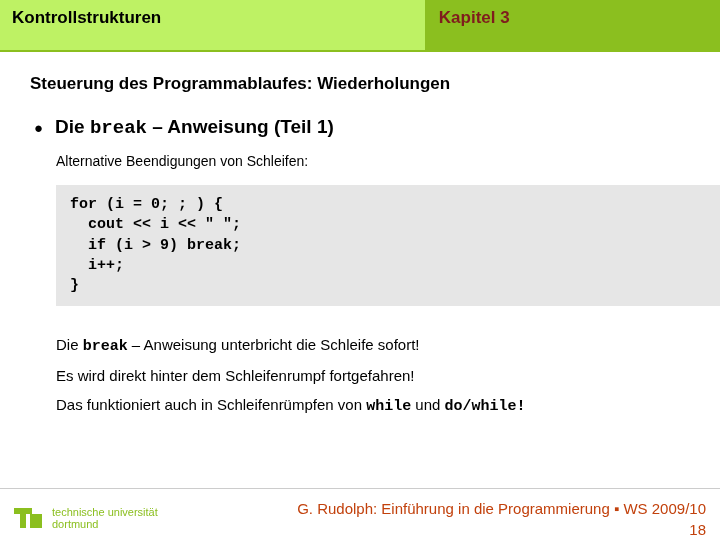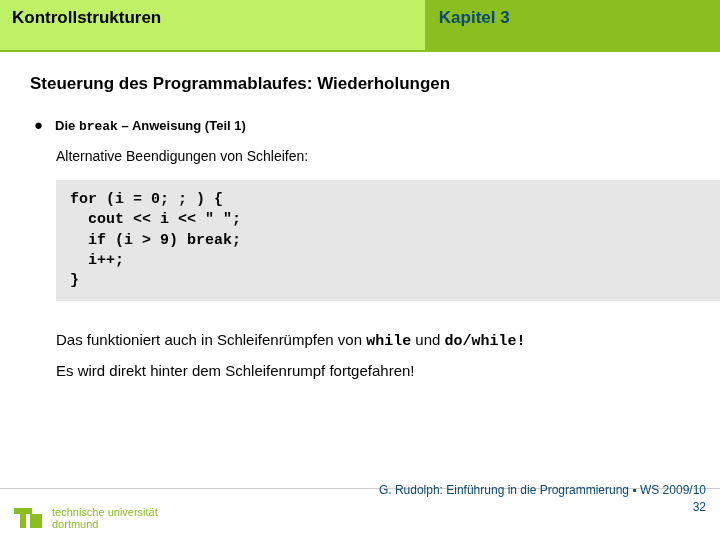--- a/index.html
+++ b/index.html
@@ -19,21 +19,21 @@
     background: #bef264;
     color: #000;
     font-size: 17px;
     font-weight: bold;
     padding: 8px 10px 8px 12px;
     flex: 0 0 59%;
     border-bottom: 2px solid #8bbf1f;
   }
   .header-right {
     background: #8bbf1f;
-    color: #0c4a6e;
+    color: #7f1d1d;
     font-size: 17px;
     font-weight: bold;
     padding: 8px 10px 24px 14px;
     flex: 1;
   }
   .content {
     padding: 22px 18px 0 30px;
   }
   .subtitle {
     font-size: 17px;
@@ -44,21 +44,21 @@
     display: flex;
     align-items: baseline;
     margin-bottom: 14px;
     padding-left: 4px;
   }
   .bullet-dot {
     font-size: 15px;
     margin-right: 12px;
   }
   .bullet-text {
-    font-size: 13px;
+    font-size: 19px;
     font-weight: bold;
   }
   .mono { font-family: "Courier New", monospace; font-weight: bold; }
   .alt-line {
     font-size: 14px;
     margin: 0 0 16px 26px;
   }
   .code-box {
     background: #e6e6e6;
     margin: 0 0 0 26px;
@@ -96,23 +96,23 @@
   .tu-mark {
     width: 32px;
     height: 32px;
     margin-right: 8px;
     position: relative;
   }
   .tu-mark svg { width: 32px; height: 32px; }
   .footer-text {
     position: absolute;
     right: 14px;
-    bottom: 24px;
-    font-size: 12px;
-    color: #0c4a6e;
+    bottom: 0;
+    font-size: 15px;
+    color: #c2410c;
     text-align: right;
     line-height: 1.4;
   }
   .slide-num {
     display: block;
     text-align: right;
   }
 </style>
 </head>
 <body>
@@ -135,38 +135,41 @@
   <div class="alt-line">Alternative Beendigungen von Schleifen:</div>
 
   <div class="code-box">for (i = 0; ; ) {
   cout &lt;&lt; i &lt;&lt; " ";
   if (i &gt; 9) break;
   i++;
 }</div>
 
   <div class="paras">
     <p>
+      <span>Die </span><span class="mono">break</span><span> – Anweisung unterbricht die Schleife sofort!</span>
+    </p>
+    <p>Es wird direkt hinter dem Schleifenrumpf fortgefahren!</p>
+    <p>
       <span>Das funktioniert auch in Schleifenrümpfen von </span><span class="mono">while</span><span> und </span><span class="mono">do/while!</span>
     </p>
-    <p>Es wird direkt hinter dem Schleifenrumpf fortgefahren!</p>
   </div>
 </div>
 
 <div class="footer">
   <div class="tu-logo">
     <span class="tu-mark">
       <svg viewBox="0 0 32 32">
         <rect x="2" y="6" width="18" height="6" fill="#8bbf1f"></rect>
         <rect x="8" y="6" width="6" height="20" fill="#8bbf1f"></rect>
         <rect x="18" y="12" width="6" height="14" fill="#8bbf1f"></rect>
         <rect x="24" y="12" width="6" height="14" fill="#8bbf1f"></rect>
       </svg>
     </span>
     <span>
       <span>technische universität</span><br>
       <span>dortmund</span>
     </span>
   </div>
   <div class="footer-text">
     <span>G. Rudolph: Einführung in die Programmierung ▪ WS 2009/10</span>
-    <span class="slide-num">32</span>
+    <span class="slide-num">18</span>
   </div>
 </div>
 
 </body></html>

